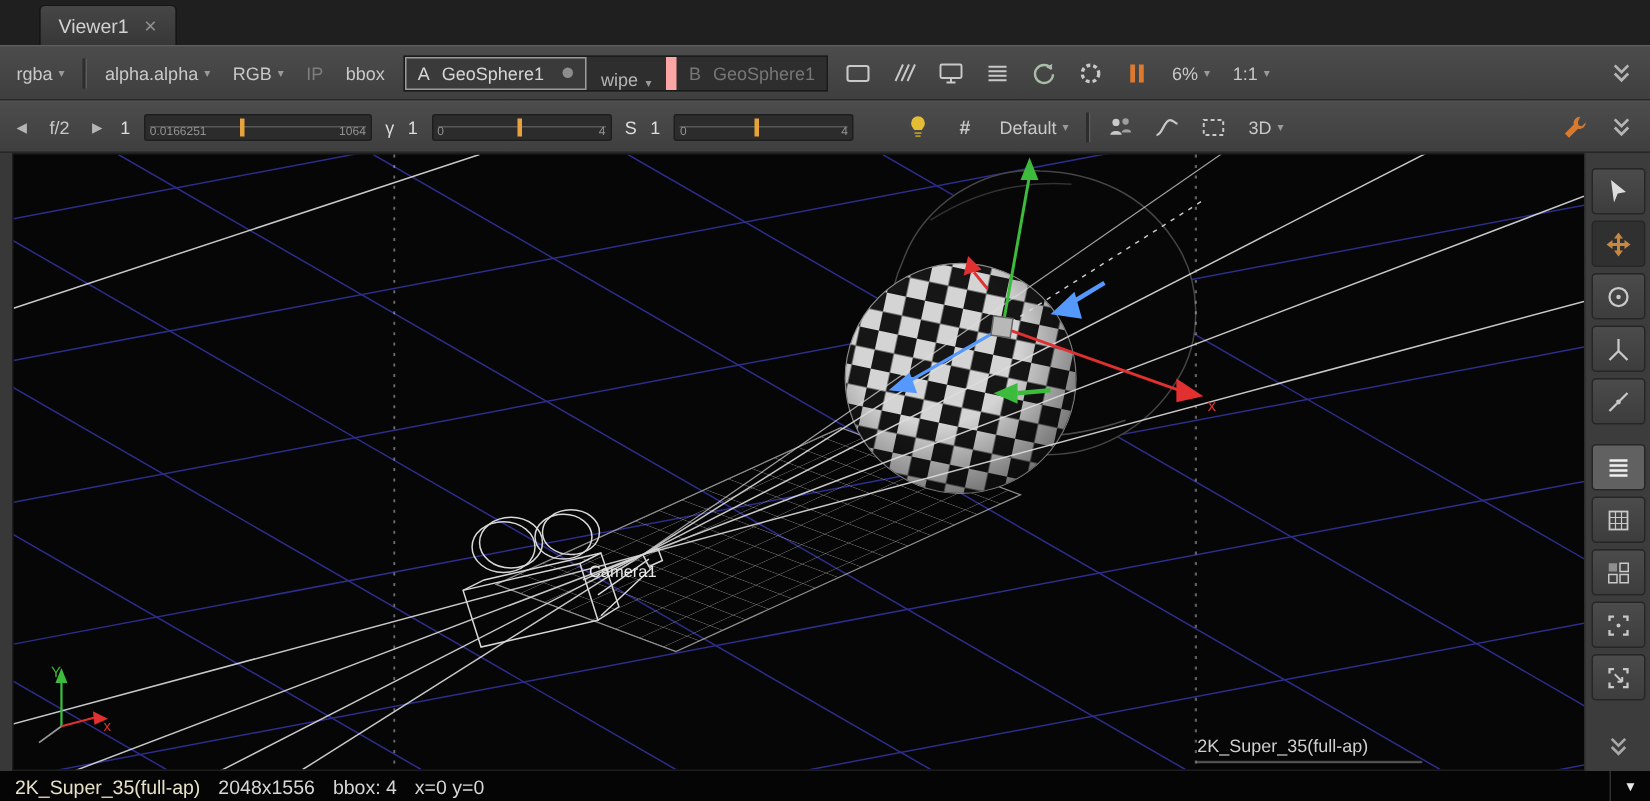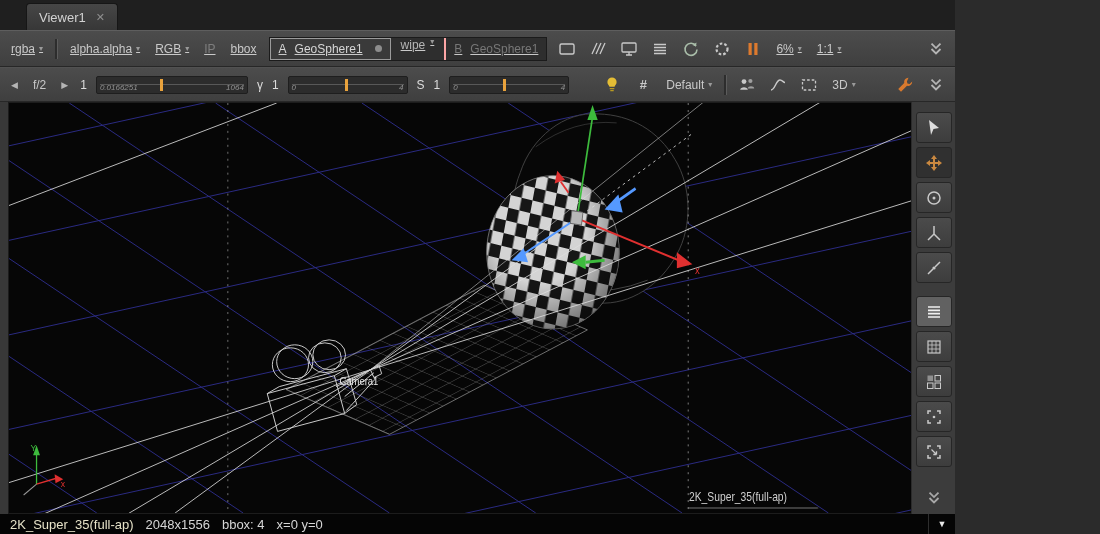--- a/index.html
+++ b/index.html
@@ -1,43 +1,43 @@
 <!DOCTYPE html>
 <html><head>
 <meta charset="utf-8">
 <style>
   html,body{margin:0;padding:0;background:#2b2b2b;}
   body{width:1100px;height:534px;font-family:"Liberation Sans",sans-serif;overflow:hidden;}
-  .app{width:955px;height:534px;display:flex;flex-direction:column;background:#3a3a3a;}
+  .app{width:1100px;height:534px;display:flex;flex-direction:column;background:#3a3a3a;}
 
   
   .tabbar{height:30px;background:#1f1f1f;display:flex;align-items:flex-end;padding-left:26px;box-sizing:border-box;}
   .tab{height:26px;background:linear-gradient(#464646,#373737);border:1px solid #161616;border-bottom:none;
        border-radius:4px 4px 0 0;display:flex;align-items:center;padding:0 12px;gap:10px;color:#d2d2d2;font-size:13px;}
   .tab-close{color:#8f8f8f;font-size:11px;}
 
   
   .toolbar{display:flex;align-items:center;gap:9px;padding:0 8px;box-sizing:border-box;
            background:linear-gradient(#4c4c4c,#3f3f3f);border-bottom:1px solid #272727;color:#c9c9c9;font-size:12px;}
-  .t1{height:37px;border-top:1px solid #5e5e5e;text-decoration:underline;}
+  .t1{height:37px;border-top:1px solid #5e5e5e;}
   .t2{height:35px;border-top:1px solid #515151;}
   .tbtn{display:flex;align-items:center;gap:4px;padding:2px 3px;white-space:nowrap;}
   .caret{font-size:8px;color:#9a9a9a;line-height:1;}
   .sep{width:2px;height:20px;background:#2d2d2d;border-right:1px solid #5c5c5c;}
   .dim{color:#7d7d7d;}
   .icon{width:22px;height:20px;display:flex;align-items:center;justify-content:center;}
   .hash{font-weight:bold;color:#c9c9c9;font-size:13px;}
 
   .ab-group{display:flex;align-items:stretch;background:#2e2e2e;border:1px solid #1b1b1b;height:22px;}
   .ab-a{display:flex;align-items:center;gap:8px;padding:0 8px;border:1px solid #9b9b9b;background:#3a3a3a;color:#d6d6d6;}
   .ab-dot{width:7px;height:7px;border-radius:50%;background:#8d8d8d;margin-left:4px;}
-  .ab-wipe{display:flex;align-items:flex-start;gap:5px;padding:0 10px;color:#b5b5b5;border-right:2px solid #fca5a5;}
+  .ab-wipe{display:flex;align-items:flex-end;gap:5px;padding:0 10px;color:#b5b5b5;border-right:7px solid #fca5a5;}
   .ab-b{display:flex;align-items:center;gap:8px;padding:0 8px;color:#777;}
 
-  .slider{position:relative;height:16px;background:#2c2c2c;border:1px solid #1e1e1e;border-radius:2px;font-style:italic;}
+  .slider{position:relative;height:16px;background:#2c2c2c;border:1px solid #1e1e1e;border-radius:2px;}
   .gain-slider{width:150px;}
   .small-slider{width:118px;}
   .slider .track{position:absolute;left:3px;right:3px;top:7px;height:1px;background:#585858;}
   .slider .lab{position:absolute;bottom:0;font-size:8px;color:#929292;line-height:1.1;}
   .slider .lab.l{left:3px;} .slider .lab.r{right:3px;}
   .slider .handle{position:absolute;top:2px;width:3px;height:12px;background:#e8a23c;}
 
   .spacer{flex:1;}
 
   

